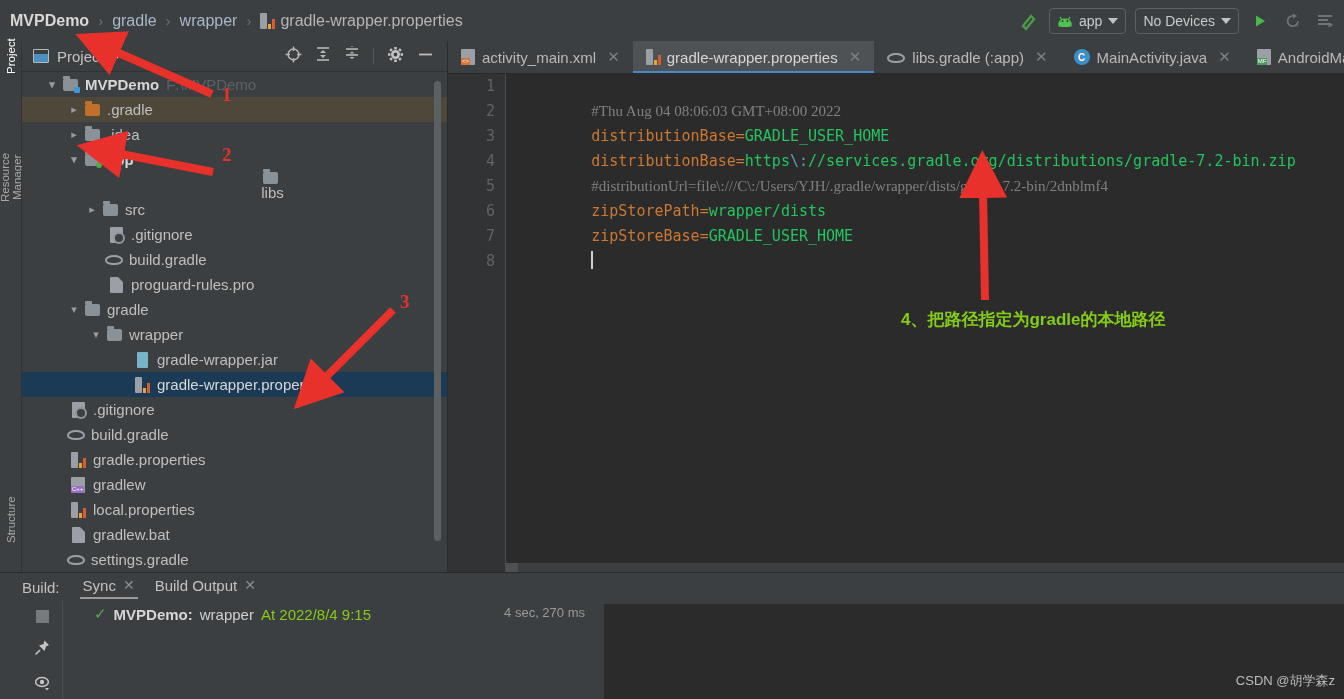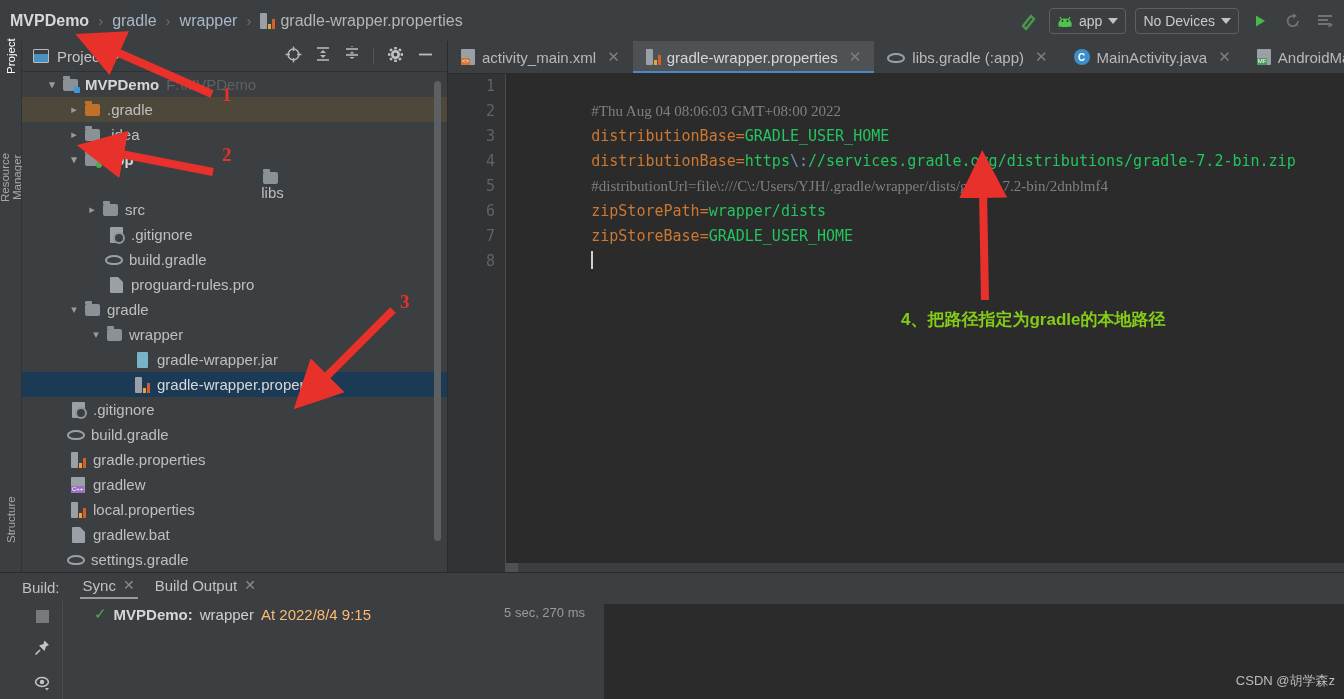--- a/index.html
+++ b/index.html
@@ -161,21 +161,21 @@
   .build-side { position:absolute; left:22px; top:28px; width:40px; bottom:0; display:flex; flex-direction:column; align-items:center; padding-top:9px; gap:16px; }
   .stop-sq { width:13px; height:13px; background:#787b7d; }
   .build-tree {
     position:absolute; left:62px; top:28px; width:540px; bottom:0;
     border-left:1px solid #4a4d4f;
   }
   .build-row { display:flex; align-items:center; height:26px; padding-left:31px; font-size:15px; gap:7px; }
   .ck { color:#5aa85a; font-size:15px; }
   .bproj { font-weight:bold; color:#d6d6d6; }
   .bstate { color:#d0d0d0; }
-  .bat { color:#fdba74; }
+  .bat { color:#84cc16; }
   .bdur { position:absolute; right:17px; top:4px; font-size:13px; color:#9a9a9a; }
 
   .build-out {
     position:absolute; left:604px; top:31px; right:0; bottom:0;
     background:#2b2b2b;
   }
   .build-out .txt {
     font-family:"DejaVu Sans Mono", monospace; font-size:15px;
     color:#cfcfcf; padding:31px 0 0 8px;
   }
@@ -609,21 +609,21 @@
       </span>
     </div>
 
     <div class="build-tree">
       <div class="build-row">
         <span class="ck">✓</span>
         <span class="bproj">MVPDemo:</span>
         <span class="bstate">wrapper</span>
         <span class="bat">At 2022/8/4 9:15</span>
       </div>
-      <span class="bdur">5 sec, 270 ms</span>
+      <span class="bdur">4 sec, 270 ms</span>
     </div>
 
     <div class="build-out">
       <span class="csdn">CSDN @胡学森z</span>
     </div>
   </div>
 
   <svg class="arrows">
 
     <defs>

